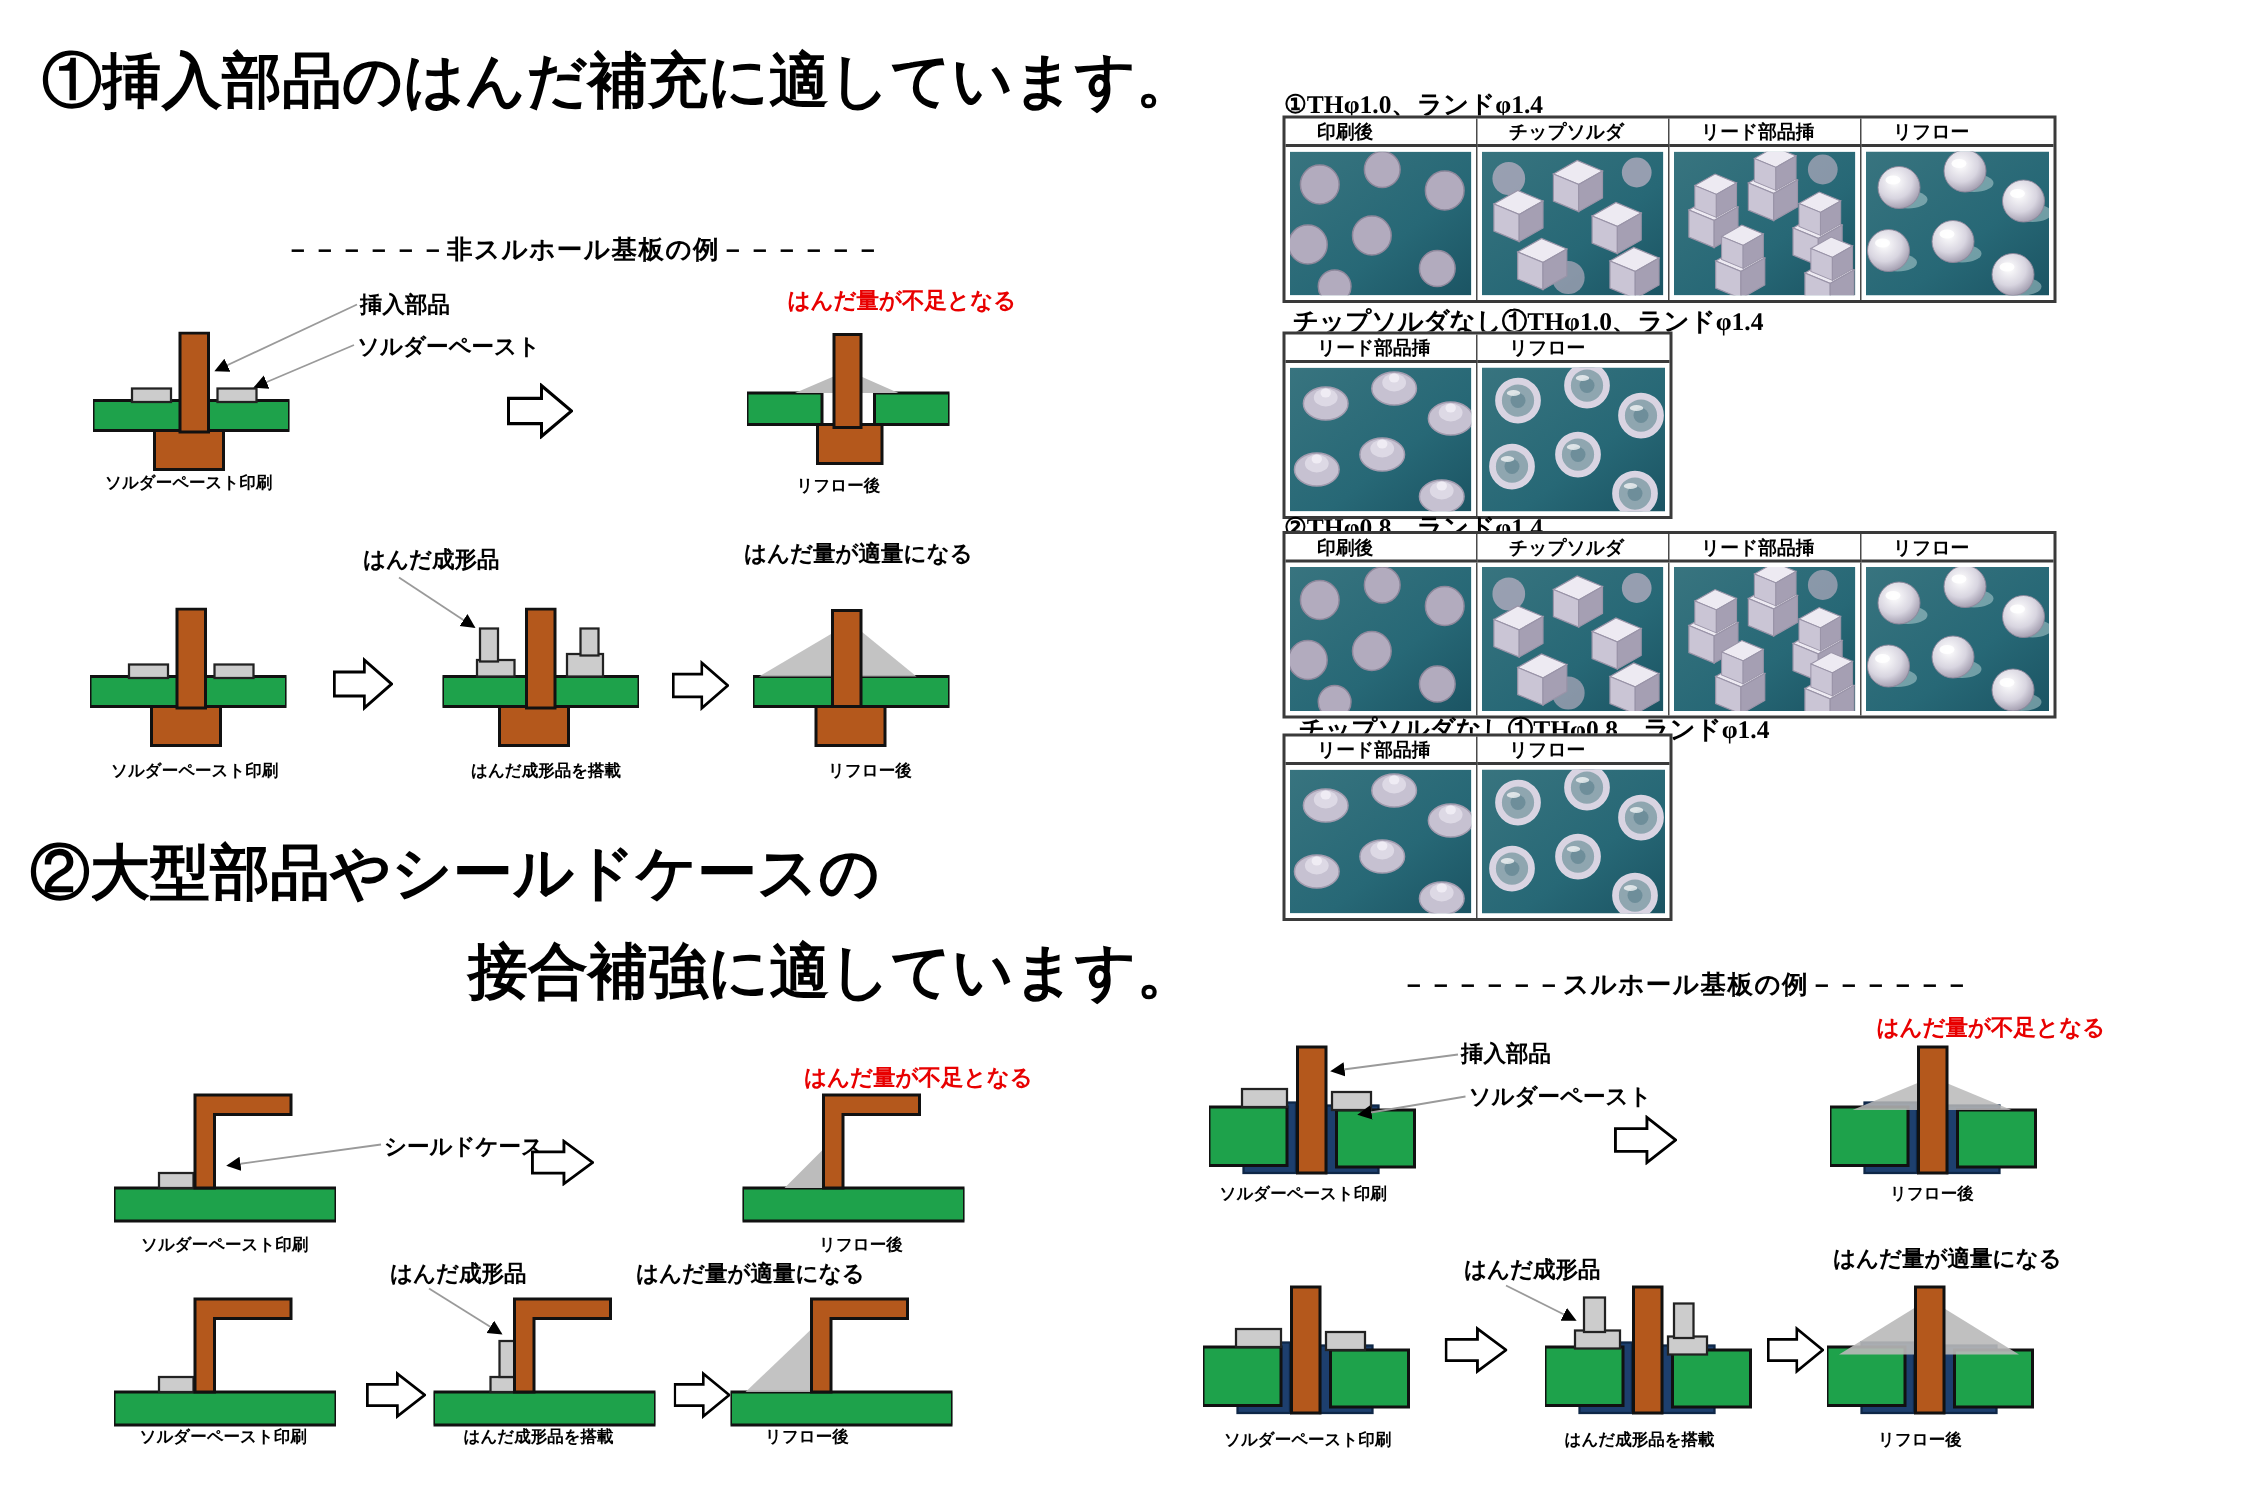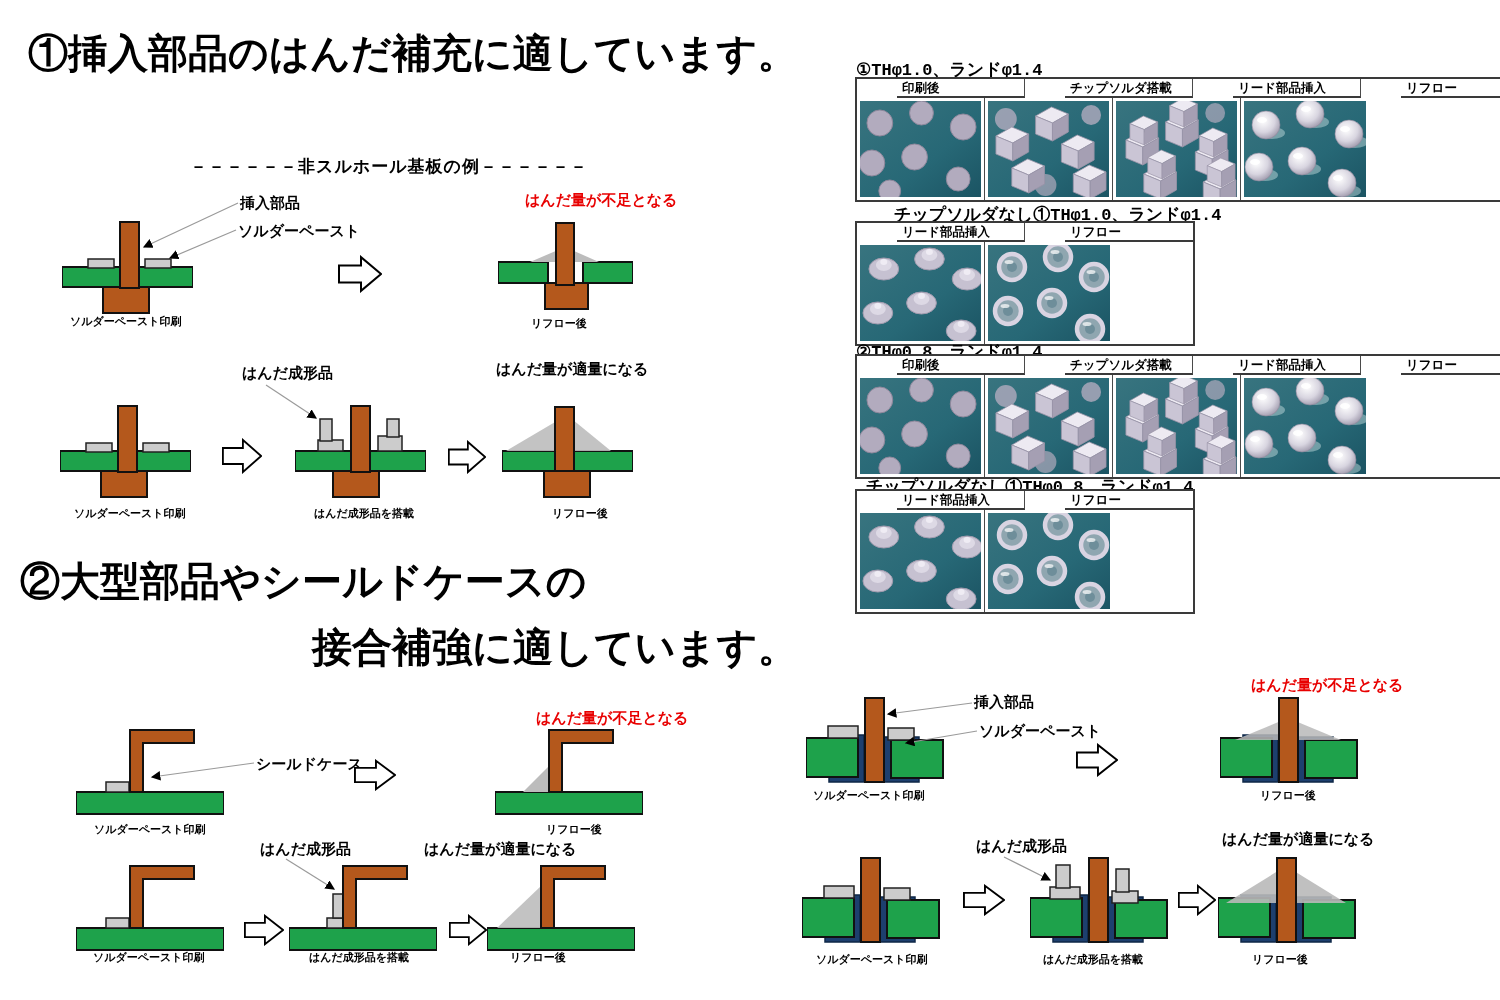--- a/index.html
+++ b/index.html
@@ -1,33 +1,33 @@
 <!DOCTYPE html>
 <html><head>
 <meta charset="utf-8">
 <style>
   html,body{margin:0;padding:0;background:#fff;}
   .page{position:relative;width:1500px;height:1000px;background:#ffffff;overflow:hidden;
-        font-family:Liberation Mono, monospace;color:#000;}
+        font-family:Liberation Serif, serif;color:#000;}
   .abs{position:absolute;white-space:nowrap;}
   .h1{font-size:40px;font-weight:900;letter-spacing:0px;}
   .dtitle{font-size:17px;font-weight:700;letter-spacing:1px;}
   .lbl{font-size:15px;font-weight:700;}
   .red{color:#e80000;margin-left:27px;}
   .cap{font-size:11px;font-weight:700;}
   .fig{position:absolute;}
   .arrow{position:absolute;}
   #overlay{position:absolute;left:0;top:0;pointer-events:none;}
   
   .ptable{position:absolute;background:#fff;border:2px solid #3a3a3a;}
   .prow{display:flex;}
   .pcell{box-sizing:border-box;border-right:1px solid #4a4a4a;position:relative;}
   .pcell:last-child{border-right:none;}
-  .phead .pcell{height:19px;font-size:12.5px;font-weight:700;padding:1px 5px;border-bottom:2px solid #3a3a3a;
-                overflow:hidden;margin-left:40px;}
+  .phead .pcell{height:19px;font-size:12.5px;font-weight:700;padding:1px 21px;border-bottom:2px solid #3a3a3a;
+                overflow:hidden;}
   .pimg{height:102px;padding:3px;}
   .pimg svg{width:100%;height:100%;display:block;}
   .pcap{font-size:17px;font-weight:700;}
   .defs{position:absolute;width:0;height:0;overflow:hidden;}
 </style>
 </head>
 <body>
 
 <div class="page">
 
@@ -297,20 +297,21 @@
   <svg class="arrow" style="left:449px;top:914px;width:38px;height:32px">
       <use href="#barrow"></use>
     </svg>
   <svg class="fig" style="left:487px;top:858px;width:148px;height:98px">
       <use href="#fig-sc-ok"></use>
     </svg>
   <div class="abs cap" style="left:93px;top:950px">ソルダーペースト印刷</div>
   <div class="abs cap" style="left:309px;top:950px">はんだ成形品を搭載</div>
   <div class="abs cap" style="left:510px;top:950px">リフロー後</div>
 
+  <div class="abs dtitle" style="left:934px;top:645px">－－－－－－スルホール基板の例－－－－－－</div>
   <div class="abs lbl" style="left:974px;top:693px">挿入部品</div>
   <div class="abs lbl" style="left:979px;top:722px">ソルダーペースト</div>
   <div class="abs lbl red" style="left:1224px;top:676px">はんだ量が不足となる</div>
   <svg class="fig" style="left:806px;top:690px;width:140px;height:100px">
       <use href="#fig-th-paste"></use>
     </svg>
   <svg class="arrow" style="left:1076px;top:743px;width:42px;height:34px">
       <use href="#barrow"></use>
     </svg>
   <svg class="fig" style="left:1220px;top:690px;width:140px;height:100px">
@@ -378,21 +379,21 @@
           </svg>
         </div>
       <div class="pcell pimg" style="width:128px">
           <svg viewBox="0 0 122 96" preserveAspectRatio="none">
             <use href="#ph-reflow"></use>
           </svg>
         </div>
     </div>
   </div>
 
-  <div class="abs pcap" style="left:894px;top:203px">チップソルダなし①THφ1.0、ランドφ1.4</div>
+  <div class="abs pcap" style="left:862px;top:203px">チップソルダなし①THφ1.0、ランドφ1.4</div>
   <div class="ptable" style="left:855px;top:221px">
     <div class="prow phead">
       <div class="pcell" style="width:128px">リード部品挿入</div>
       <div class="pcell" style="width:128px">リフロー</div>
     </div>
     <div class="prow">
       <div class="pcell pimg" style="width:128px">
           <svg viewBox="0 0 122 96" preserveAspectRatio="none">
             <use href="#ph-bump"></use>
           </svg>

